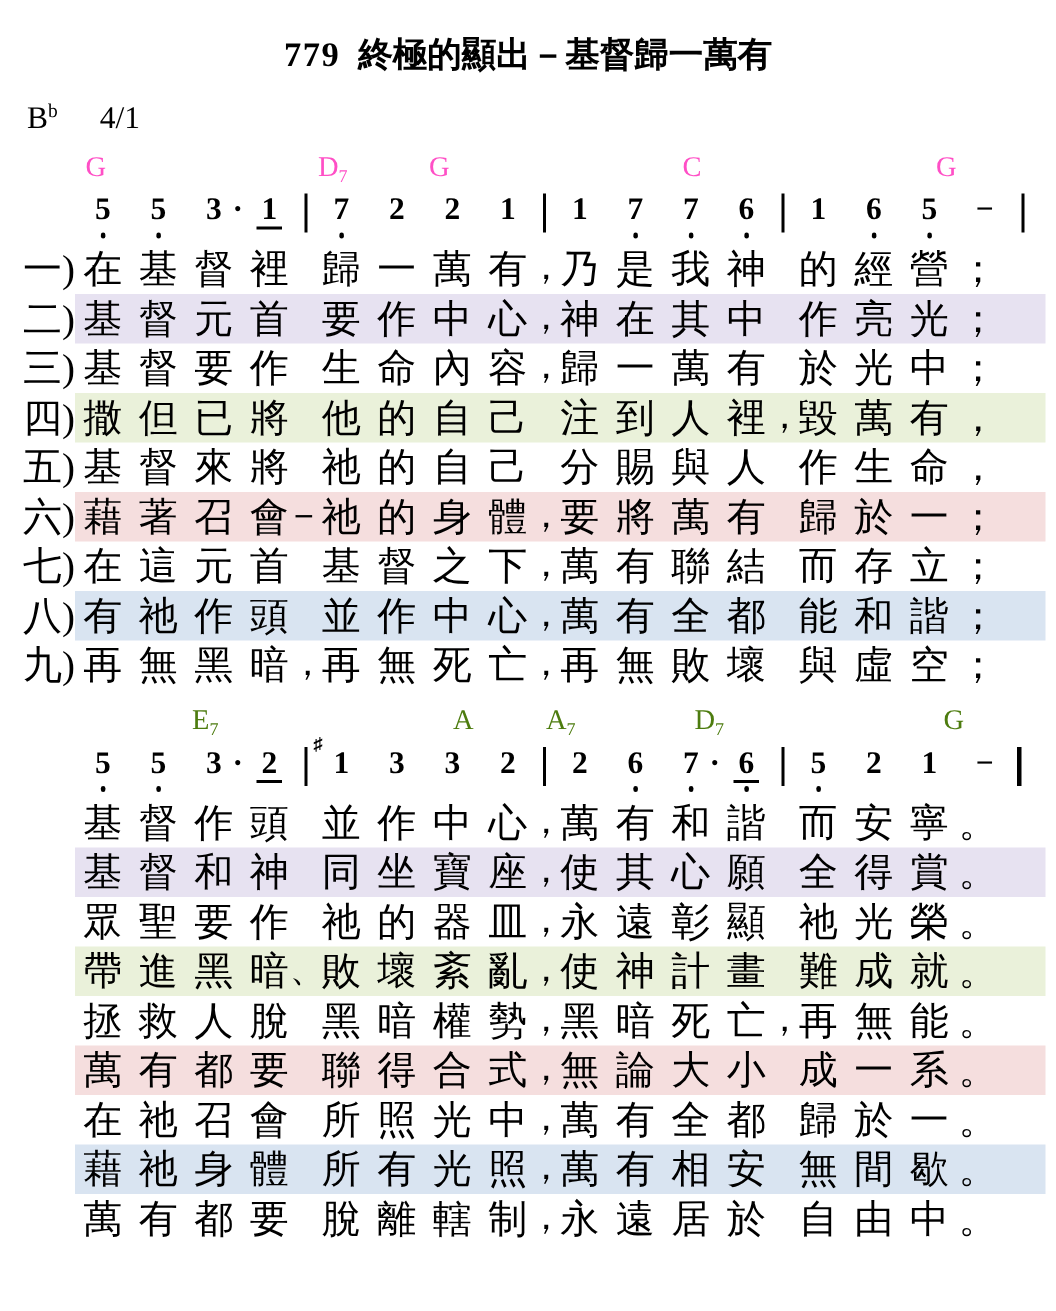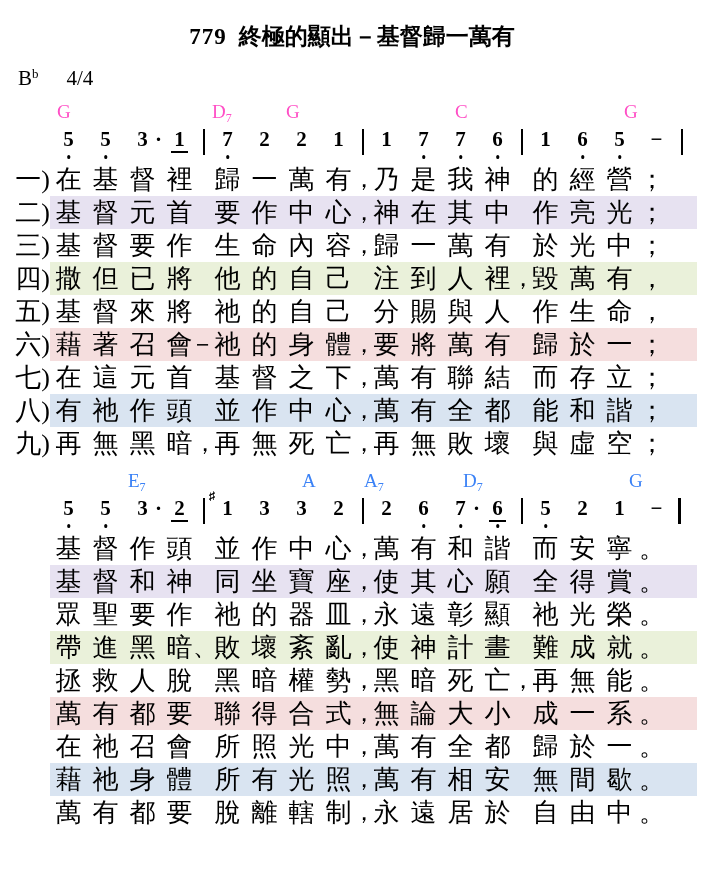--- a/index.html
+++ b/index.html
@@ -45,21 +45,21 @@
   .end-cell{width:44px;font-size:26px;line-height:33px;text-align:left;padding-left:1px;white-space:nowrap;}
 </style>
 </head>
 <body>
 
 <div class="sheet">
   <div class="title">
     <span class="num">779</span><span>終極的顯出－基督歸一萬有</span>
   </div>
   <div class="keyline">
-    <span>B</span><sup>b</sup><span class="meter">4/4</span>
+    <span>B</span><sup>b</sup><span class="meter">4/1</span>
   </div>
   <div id="sections">
       <div class="section-block">
         <div class="chord-row" style="color: rgb(255, 79, 198);">
           <span class="chord" style="left: 57px;">G</span>
           <span class="chord" style="left: 212px;">D<sub>7</sub></span>
           <span class="chord" style="left: 286px;">G</span>
           <span class="chord" style="left: 455px;">C</span>
           <span class="chord" style="left: 624px;">G</span>
         </div>
@@ -333,21 +333,21 @@
             <div class="char-cell">壞</div>
             <div class="gap-cell"></div>
             <div class="char-cell">與</div>
             <div class="char-cell">虛</div>
             <div class="char-cell">空</div>
             <div class="end-cell">；</div>
           </div>
         </div>
       </div>
       <div class="section-block">
-        <div class="chord-row second" style="color: #3b82f6;">
+        <div class="chord-row second" style="color: #4d7c0f;">
           <span class="chord" style="left: 128px;">E<sub>7</sub></span>
           <span class="chord" style="left: 302px;">A</span>
           <span class="chord" style="left: 364px;">A<sub>7</sub></span>
           <span class="chord" style="left: 463px;">D<sub>7</sub></span>
           <span class="chord" style="left: 629px;">G</span>
         </div>
         <div class="note-row">
           <div class="n-prefix"></div>
           <div class="m-group">
             <div class="note-cell"><span class="d">5</span><span class="lowdot"></span></div>

